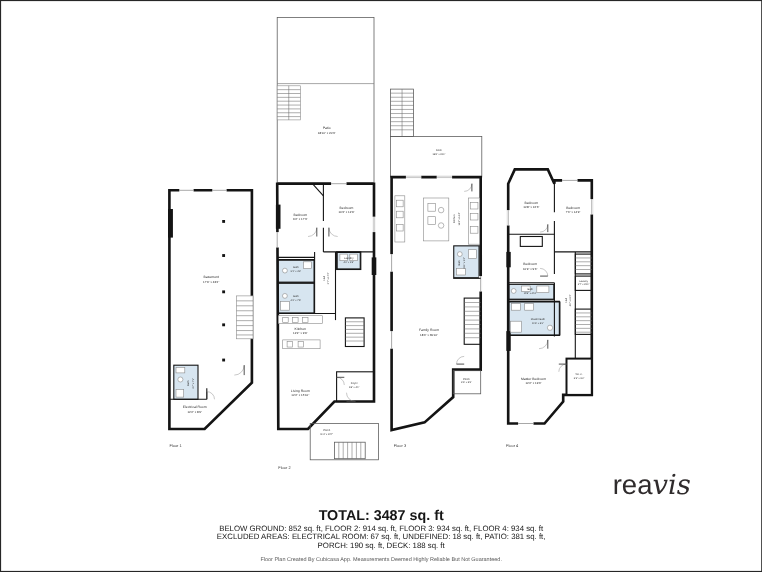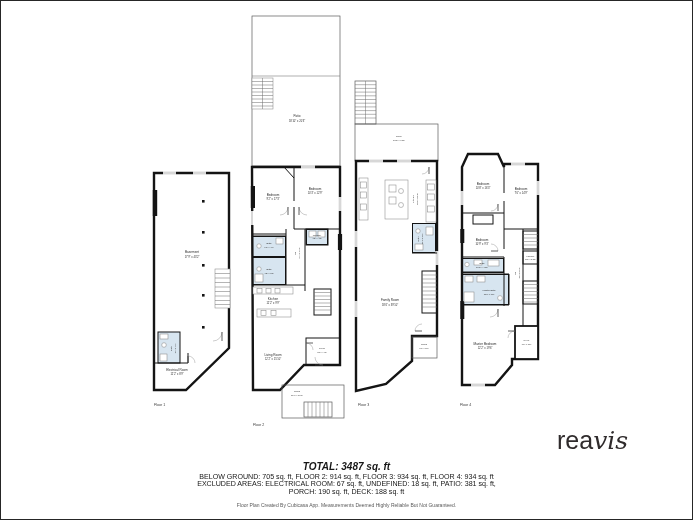--- a/index.html
+++ b/index.html
@@ -23,21 +23,21 @@
   .room{font-size:3.1px;fill:#2d2d2d;text-anchor:middle;}
   .dims{font-size:2.7px;fill:#2d2d2d;text-anchor:middle;}
   .rsm{font-size:2.4px;fill:#2d2d2d;text-anchor:middle;}
   .dsm{font-size:2.2px;fill:#2d2d2d;text-anchor:middle;}
   .cap{font-size:3.6px;fill:#3a3a3a;text-anchor:start;}
   
   .logo{position:absolute;left:556px;top:425px;font-size:25px;color:#2f2b2c;}
   .logo .it{font-family:"DejaVu Serif",serif;font-style:italic;}
   
   .footer{position:absolute;left:0;right:0;top:460px;text-align:center;color:#161616;}
-  .footer .total{font-size:10px;font-weight:bold;margin-bottom:1.5px;font-style:italic;}
+  .footer .total{font-size:13px;font-weight:bold;margin-bottom:1.5px;}
   .footer .line{font-size:7.1px;line-height:7.8px;}
   .footer .disclaimer{font-size:5px;color:#5a5a5a;margin-top:5px;}
 </style>
 </head>
 <body>
 
 <div id="canvas">
 
 <svg width="691" height="518" viewBox="0 0 691 518">
 
@@ -364,19 +364,19 @@
     <text class="room" x="484" y="344">Master Bedroom</text>
     <text class="dims" x="484" y="348">12'2" x 19'6"</text>
     <text class="cap" x="459" y="405">Floor 4</text>
   </g>
 </svg>
 
 <div class="logo"><span>rea</span><span class="it">vis</span></div>
 
 <div class="footer">
   <div class="total">TOTAL: 3487 sq. ft</div>
-  <div class="line">BELOW GROUND: 705 sq. ft, FLOOR 2: 914 sq. ft, FLOOR 3: 934 sq. ft, FLOOR 4: 934 sq. ft</div>
+  <div class="line">BELOW GROUND: 852 sq. ft, FLOOR 2: 914 sq. ft, FLOOR 3: 934 sq. ft, FLOOR 4: 934 sq. ft</div>
   <div class="line">EXCLUDED AREAS: ELECTRICAL ROOM: 67 sq. ft, UNDEFINED: 18 sq. ft, PATIO: 381 sq. ft,</div>
   <div class="line">PORCH: 190 sq. ft, DECK: 188 sq. ft</div>
   <div class="disclaimer">Floor Plan Created By Cubicasa App. Measurements Deemed Highly Reliable But Not Guaranteed.</div>
 </div>
 
 </div>
 
 </body></html>

